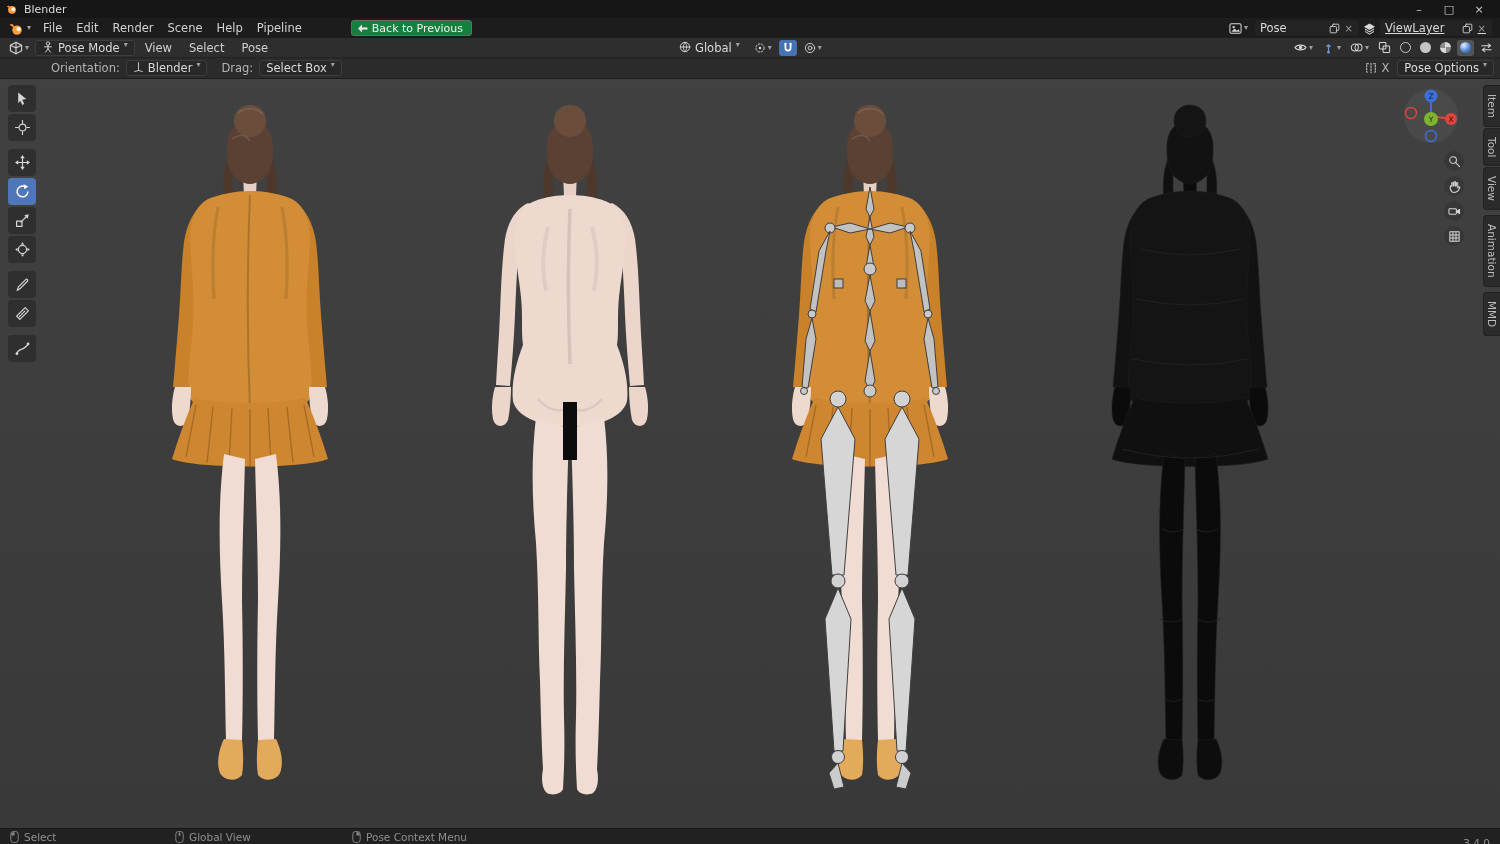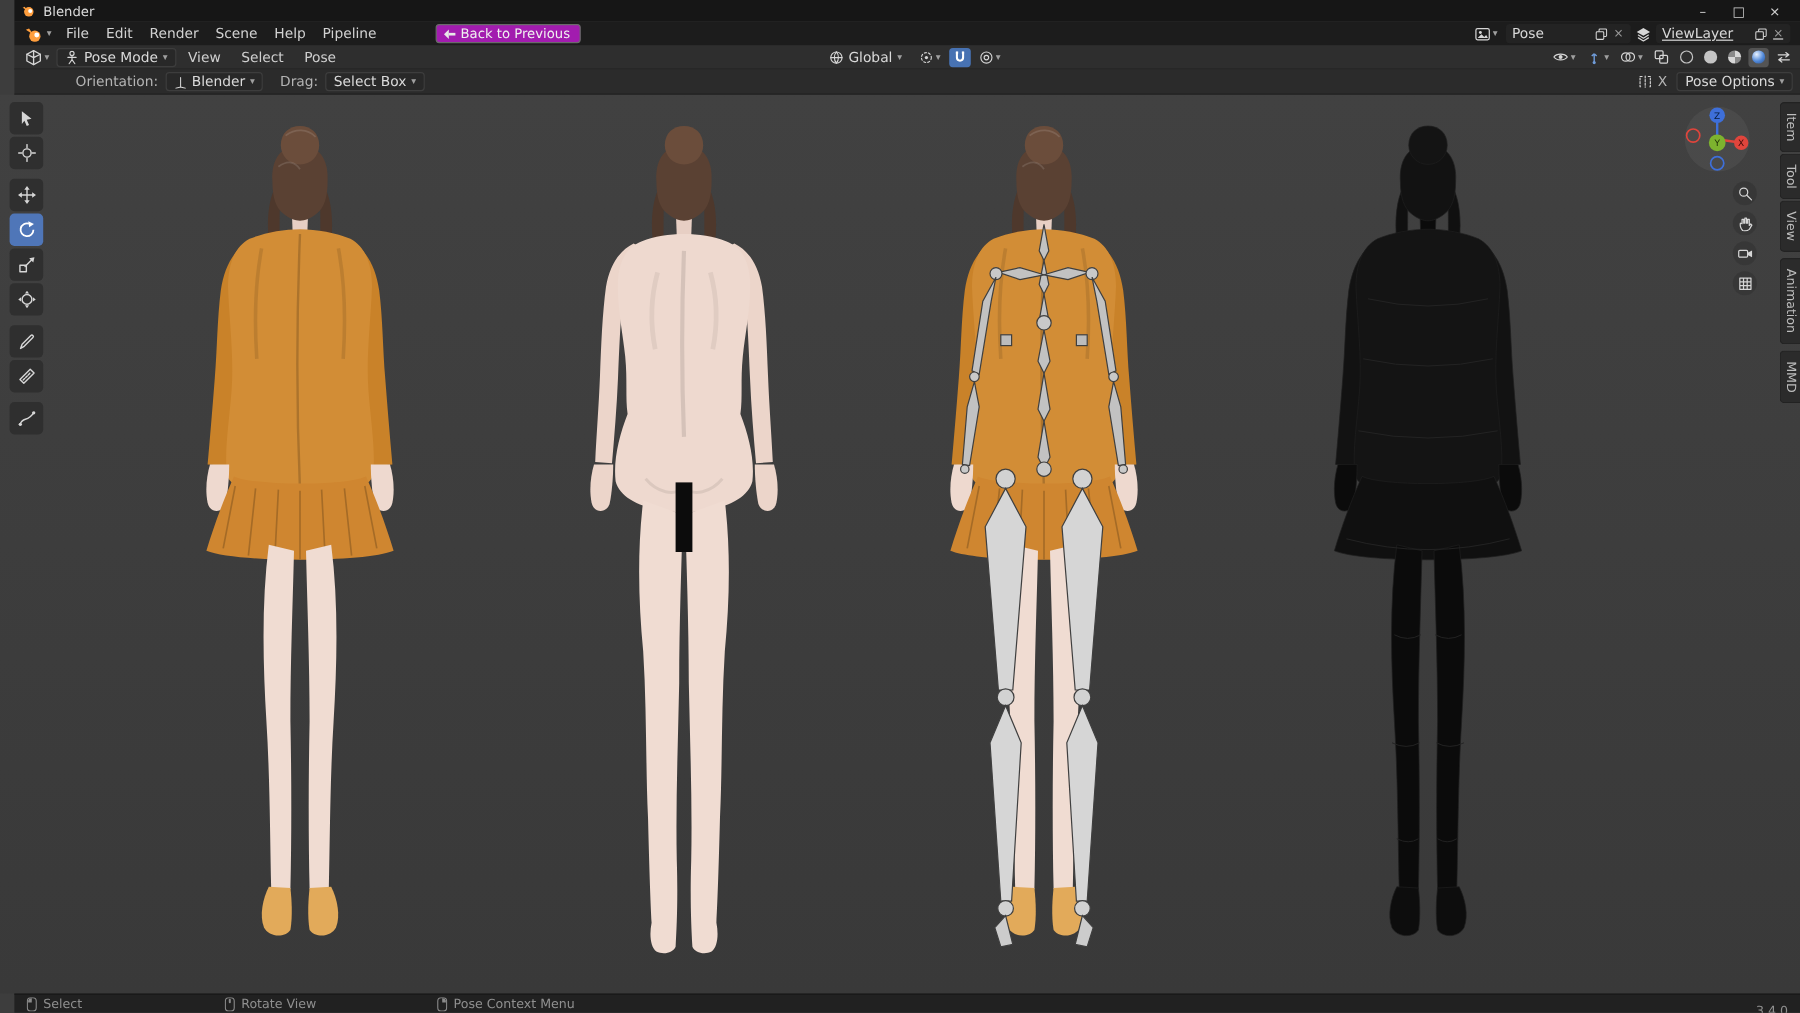--- a/index.html
+++ b/index.html
@@ -2,36 +2,36 @@
 <html><head>
 <meta charset="utf-8">
 <style>
   * { box-sizing: border-box; margin: 0; padding: 0; }
   html,body { width:1500px; height:844px; overflow:hidden; }
   body {
     position:relative; background:#3d3d3d;
     font-family:"DejaVu Sans","Liberation Sans",sans-serif;
     font-size:11.5px; color:#cfcfcf; user-select:none;
   }
-  .bar { position:absolute; left:12px; right:0; display:flex; align-items:center; }
+  .bar { position:absolute; left:0; right:0; display:flex; align-items:center; }
   .titlebar { top:0; height:18px; background:#161616; padding:0 6px; gap:6px; }
   .titlebar .title { font-size:11px; color:#dcdcdc; }
   .wincontrols { margin-left:auto; display:flex; height:18px; }
   .winbtn { width:30px; height:18px; display:flex; align-items:center; justify-content:center; color:#cfcfcf; font-size:11px; }
 
   .menubar { top:18px; height:20px; background:#1c1c1c; padding:0 4px; }
   .menuitem { padding:2px 7px; border-radius:3px; color:#d2d2d2; cursor:default; }
   .logo-btn { display:flex; align-items:center; gap:3px; padding:0 5px; }
-  .backbtn { margin-left:42px; display:flex; align-items:center; gap:4px; background:#a21caf; border:1px solid #6a6a6a; border-radius:3px; height:16px; padding:0 8px 0 5px; color:#f0f0f0; font-size:11px; }
+  .backbtn { margin-left:42px; display:flex; align-items:center; gap:4px; background:#15803d; border:1px solid #6a6a6a; border-radius:3px; height:16px; padding:0 8px 0 5px; color:#f0f0f0; font-size:11px; }
   .mb-right { margin-left:auto; display:flex; align-items:center; gap:4px; padding-right:4px; }
   .idfield { display:flex; align-items:center; gap:4px; background:#232323; border-radius:3px; height:16px; padding:0 5px; color:#d8d8d8; }
   .xsmall { color:#9a9a9a; font-size:10px; padding:0 1px; }
 
   .vheader { top:38px; height:20px; background:#2e2e2e; border-bottom:1px solid #232323; padding:0 6px; gap:3px; }
-  .field { display:inline-flex; align-items:center; gap:4px; background:#282828; border:1px solid #3d3d3d; border-radius:3px; height:16px; padding:0 6px; color:#dadada; }
+  .field { display:inline-flex; align-items:flex-start; gap:4px; background:#282828; border:1px solid #3d3d3d; border-radius:3px; height:16px; padding:0 6px; color:#dadada; }
   .chev { font-size:8px; color:#9f9f9f; line-height:1; }
   .hmenu { padding:2px 7px; border-radius:3px; }
   .hcenter { position:absolute; left:672px; display:flex; align-items:center; gap:4px; }
   .hright { position:absolute; right:4px; display:flex; align-items:center; gap:3px; }
   .iconbtn { display:inline-flex; align-items:center; justify-content:center; gap:2px; height:16px; padding:0 3px; border-radius:3px; }
   .iconbtn.active { background:#4772b3; }
   .iconbtn.pressed { background:#545454; }
   .sphere { width:11px; height:11px; border-radius:50%; }
   .sphere.wire { border:1px solid #c4c4c4; background:transparent; position:relative; }
   .sphere.solid { background:#c4c4c4; }
@@ -512,21 +512,21 @@
         <rect x="0.5" y="0.5" width="8" height="12" rx="3" fill="none" stroke="#8a8a8a"></rect>
         <path d="M1.2,4.8 V3.2 A3.2,2.6 0 0 1 4.5,1 V4.8 Z" fill="#8a8a8a"></path>
       </svg>
     <span>Select</span>
   </div>
   <div class="sb-item" style="left:175px;">
     <svg width="9" height="12" viewBox="0 0 9 13">
         <rect x="0.5" y="0.5" width="8" height="12" rx="3" fill="none" stroke="#8a8a8a"></rect>
         <rect x="3.6" y="1.4" width="1.8" height="4" rx="0.9" fill="#8a8a8a"></rect>
       </svg>
-    <span>Rotate View</span>
+    <span>Global View</span>
   </div>
   <div class="sb-item" style="left:352px;">
     <svg width="9" height="12" viewBox="0 0 9 13">
         <rect x="0.5" y="0.5" width="8" height="12" rx="3" fill="none" stroke="#8a8a8a"></rect>
         <path d="M7.8,4.8 V3.2 A3.2,2.6 0 0 0 4.5,1 V4.8 Z" fill="#8a8a8a"></path>
       </svg>
     <span>Pose Context Menu</span>
   </div>
   <div class="sb-version">3.4.0</div>
 </div>

